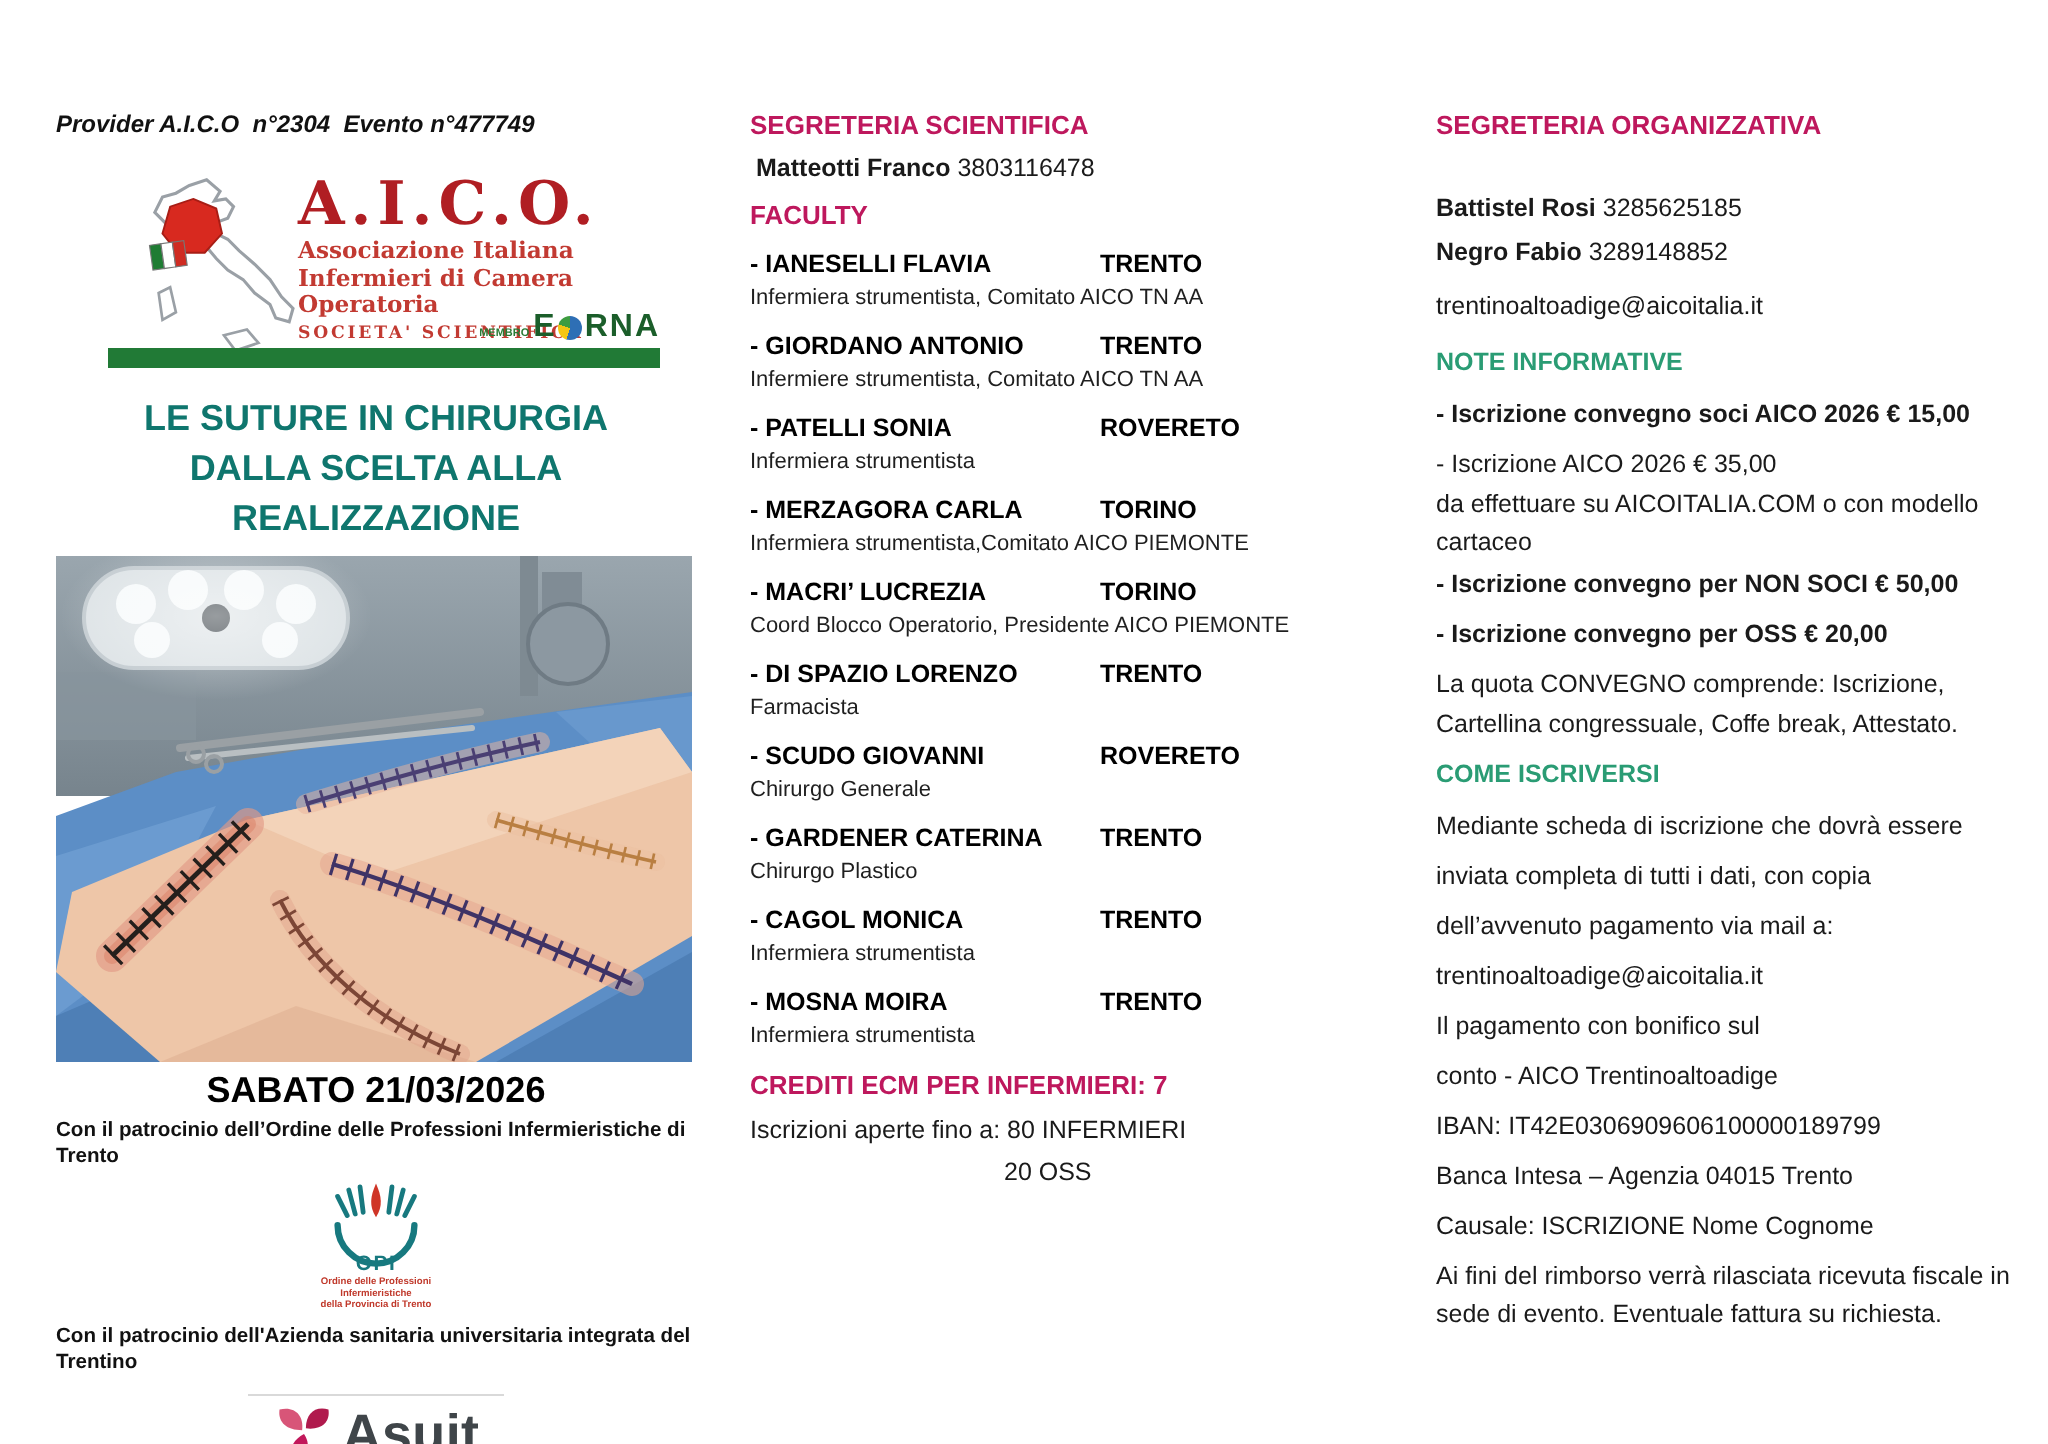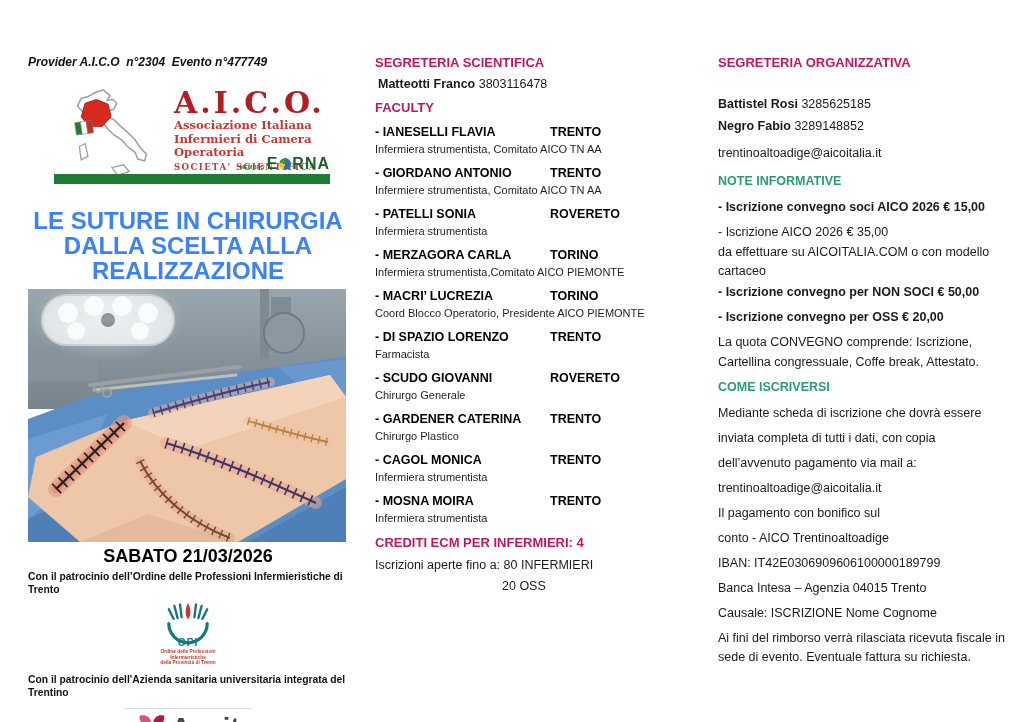--- a/index.html
+++ b/index.html
@@ -11,33 +11,33 @@
   }
   .col{position:absolute;top:55px;}
   .col-left{left:28px;width:320px;}
   .col-mid{left:375px;width:285px;}
   .col-right{left:718px;width:292px;}
 
   
   .provider{font-size:12px;font-weight:bold;white-space:pre;color:#111;font-style:italic;}
   .aico-logo{position:relative;width:276px;height:97px;margin:18px 0 0 26px;background:#fff;}
   .aico-map{position:absolute;left:-2px;top:0;width:118px;height:96px;}
-  .aico-text{position:absolute;left:120px;top:0;width:172px;}
+  .aico-text{position:absolute;left:95px;top:0;width:172px;}
   .aico-acronym{font-family:"DejaVu Serif",serif;font-weight:bold;color:#b01e23;font-size:30px;letter-spacing:3px;line-height:32px;}
   .aico-l1,.aico-l2{font-family:"DejaVu Serif",serif;font-weight:bold;color:#c23a32;font-size:11.6px;line-height:13.5px;}
   .aico-l3{font-family:"DejaVu Serif",serif;font-weight:bold;color:#c23a32;font-size:8.6px;letter-spacing:1.4px;margin-top:2px;}
   .aico-membro-row{position:absolute;right:0;bottom:11px;display:flex;align-items:baseline;gap:2px;}
   .membro{font-size:5.5px;font-weight:bold;color:#2a7a35;}
   .eorna{font-size:16px;font-weight:bold;color:#1b5e2a;letter-spacing:1px;display:flex;align-items:center;}
   .eorna-globe{display:inline-block;width:12px;height:12px;border-radius:50%;
     background:conic-gradient(#2e6fb5 0 55%, #f3c614 55% 80%, #3d9c40 80% 100%);margin:0 1px;}
   .eorna-caption{position:absolute;right:2px;bottom:7px;width:92px;height:2.5px;background:#9fc89f;}
   .aico-greenbar{position:absolute;left:0;right:0;bottom:0;height:10px;background:#217a36;}
 
-  .main-title{margin-top:24px;text-align:center;font-weight:bold;font-size:24px;line-height:25px;color:#3b82f6;}
+  .main-title{margin-top:13px;text-align:center;font-weight:bold;font-size:18px;line-height:25px;color:#0f766e;}
   .photo{position:relative;width:318px;height:253px;margin-top:6px;}
   .photo svg{display:block;}
   .event-date{margin-top:4px;text-align:center;font-weight:bold;font-size:18px;color:#000;}
   .patrocinio{margin-top:3px;font-weight:bold;font-size:10.3px;line-height:13px;color:#111;}
   .opi-logo{width:100%;height:72px;margin-top:2px;display:flex;justify-content:center;}
   .asuit-divider{width:128px;height:0;border-top:1.5px solid #d9d9d9;margin:9px auto 0 auto;}
   .asuit{display:flex;align-items:center;justify-content:center;gap:3px;margin-top:3px;}
   .asuit-label{font-size:27px;font-weight:bold;color:#3f4549;letter-spacing:0.2px;}
 
   
@@ -287,21 +287,21 @@
     </div>
       <div class="fac-row">
       <div class="fac-namerow">
         <span>- MOSNA MOIRA</span>
         <span class="fac-city">TRENTO</span>
       </div>
       <div class="fac-role">Infermiera strumentista</div>
     </div>
     </div>
 
-  <div class="ghead ecm-head">CREDITI ECM PER INFERMIERI: 4</div>
+  <div class="ghead ecm-head">CREDITI ECM PER INFERMIERI: 7</div>
   <div class="ecm-lines" id="ecm-lines">
       <div class="ecm-line">Iscrizioni aperte fino a: 80 INFERMIERI</div>
       <div class="ecm-line indent">20 OSS</div>
     </div>
 
 </div>
 
 <div class="col col-right">
   <div class="ghead">SEGRETERIA ORGANIZZATIVA</div>
 

